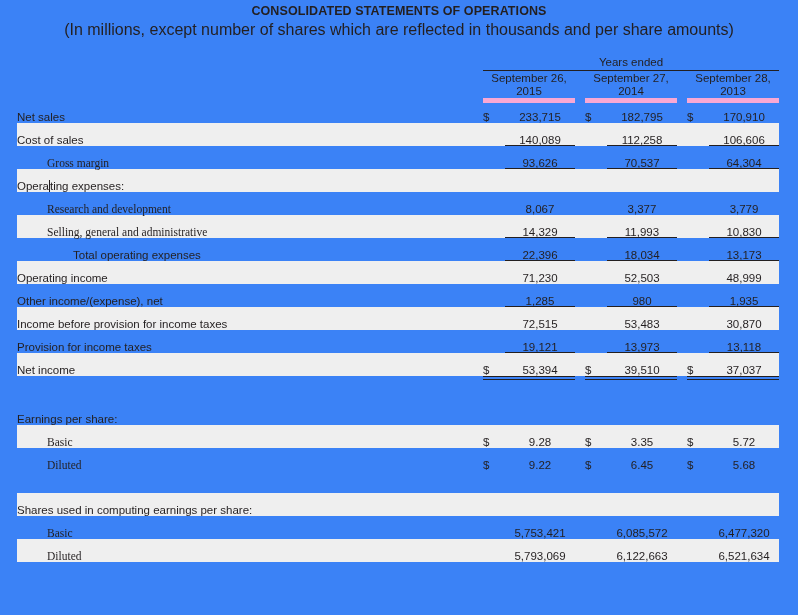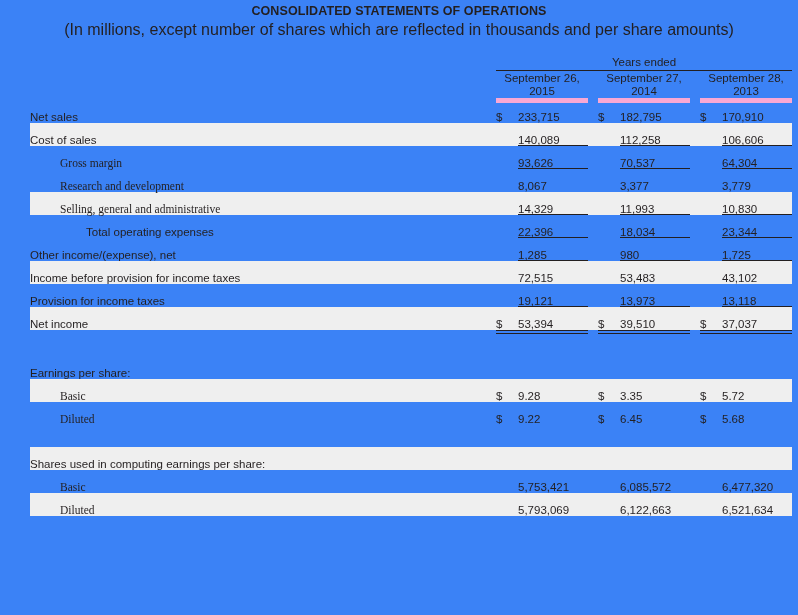--- a/index.html
+++ b/index.html
@@ -37,21 +37,21 @@
     font-weight: normal;
     line-height: 14px;
     padding-top: 5px;
     color: #231f20;
   }
 
   
   table.fin {
     border-collapse: collapse;
     width: 744px;
-    margin-left: 30px;
+    margin-left: 17px;
     margin-top: 15px;
     table-layout: fixed;
     font-size: 11.5px;
   }
   table.fin col.c-label { width: 466px; }
   table.fin col.c-cur   { width: 22px;  }
   table.fin col.c-num   { width: 70px;  }
   table.fin col.c-gap   { width: 10px;  }
 
   table.fin td, table.fin th {
@@ -72,21 +72,21 @@
   }
   td.label.i1 { padding-left: 30px; font-family: Liberation Serif, serif; }
   td.label.i2 { padding-left: 56px; }
 
   td.cur {
     text-align: left;
     padding-left: 3px;
     color: #231f20;
   }
   td.num {
-    text-align: left;
+    text-align: center;
     padding-right: 3px;
     white-space: nowrap;
     color: #231f20;
   }
   td.rule-bottom { box-shadow: inset 0 -1px 0 0 #231f20; }
 
   
   tr.dbl-rule { height: 4px; }
   tr.dbl-rule td { padding: 0; }
   tr.dbl-rule td.d {
@@ -204,20 +204,31 @@
         <td class="cur"></td>
         <td class="num rule-bottom">93,626</td>
         <td></td>
         <td class="cur"></td>
         <td class="num rule-bottom">70,537</td>
         <td></td>
         <td class="cur"></td>
         <td class="num rule-bottom">64,304</td>
       </tr>
 
+      <tr class="r stripe">
+        <td class="label"><span>Opera</span><span class="caret"></span><span>ting expenses:</span></td>
+        <td class="cur"></td>
+        <td class="num"></td>
+        <td></td>
+        <td class="cur"></td>
+        <td class="num"></td>
+        <td></td>
+        <td class="cur"></td>
+        <td class="num"></td>
+      </tr>
 
       <tr class="r">
         <td class="label i1">Research and development</td>
         <td class="cur"></td>
         <td class="num">8,067</td>
         <td></td>
         <td class="cur"></td>
         <td class="num">3,377</td>
         <td></td>
         <td class="cur"></td>
@@ -238,46 +249,57 @@
 
       <tr class="r">
         <td class="label i2">Total operating expenses</td>
         <td class="cur"></td>
         <td class="num rule-bottom">22,396</td>
         <td></td>
         <td class="cur"></td>
         <td class="num rule-bottom">18,034</td>
         <td></td>
         <td class="cur"></td>
-        <td class="num rule-bottom">23,344</td>
-      </tr>
-
+        <td class="num rule-bottom">13,173</td>
+      </tr>
+
+      <tr class="r stripe">
+        <td class="label">Operating income</td>
+        <td class="cur"></td>
+        <td class="num">71,230</td>
+        <td></td>
+        <td class="cur"></td>
+        <td class="num">52,503</td>
+        <td></td>
+        <td class="cur"></td>
+        <td class="num">48,999</td>
+      </tr>
 
       <tr class="r">
         <td class="label">Other income/(expense), net</td>
         <td class="cur"></td>
         <td class="num rule-bottom">1,285</td>
         <td></td>
         <td class="cur"></td>
         <td class="num rule-bottom">980</td>
         <td></td>
         <td class="cur"></td>
-        <td class="num rule-bottom">1,725</td>
+        <td class="num rule-bottom">1,935</td>
       </tr>
 
       <tr class="r stripe">
         <td class="label">Income before provision for income taxes</td>
         <td class="cur"></td>
         <td class="num">72,515</td>
         <td></td>
         <td class="cur"></td>
         <td class="num">53,483</td>
         <td></td>
         <td class="cur"></td>
-        <td class="num">43,102</td>
+        <td class="num">30,870</td>
       </tr>
 
       <tr class="r">
         <td class="label">Provision for income taxes</td>
         <td class="cur"></td>
         <td class="num rule-bottom">19,121</td>
         <td></td>
         <td class="cur"></td>
         <td class="num rule-bottom">13,973</td>
         <td></td>

